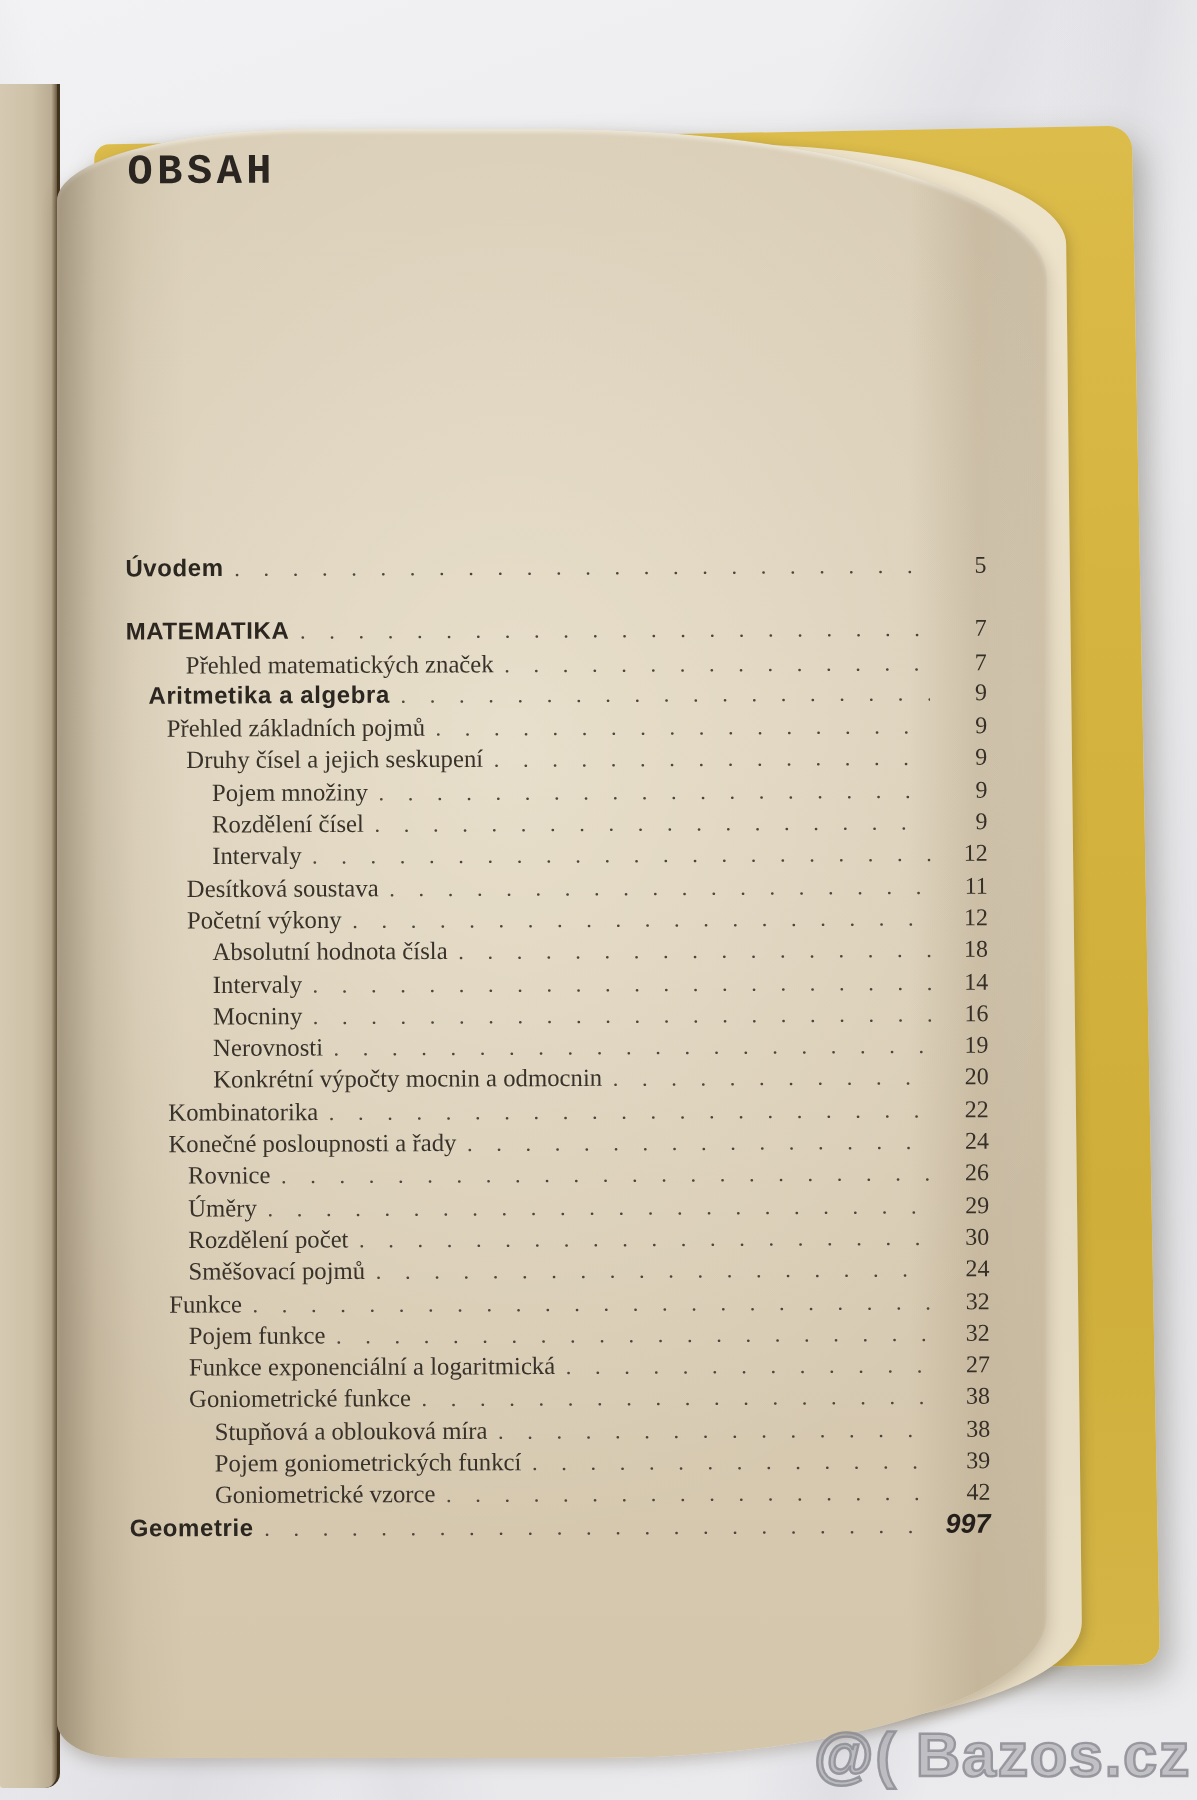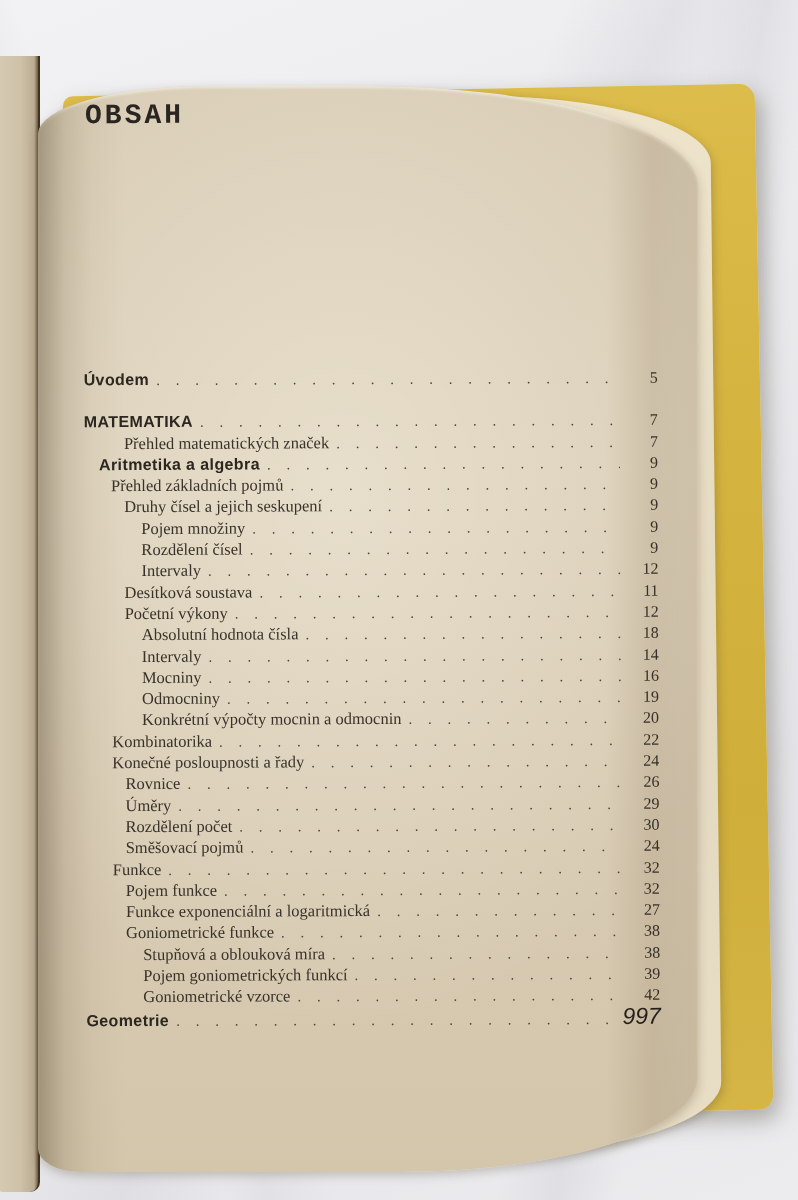--- a/index.html
+++ b/index.html
@@ -92,21 +92,21 @@
   .row .dots{
     flex:1 1 auto;overflow:hidden;white-space:nowrap;
     letter-spacing:6px;color:#4d453a;font-size:15px;
     padding:0 5px 0 7px;
   }
   .row .num{
     flex:0 0 auto;width:38px;text-align:right;font-size:16px;color:#352f27;
   }
   .row .num.numbold{
     font-family:"Liberation Sans","DejaVu Sans",sans-serif;
-    font-weight:normal;font-style:italic;font-size:23px;color:#241f1a;
+    font-weight:bold;font-style:italic;font-size:18px;color:#241f1a;
   }
   .ind-0{padding-left:0;}
   .ind-1{padding-left:15px;}
   .ind-2{padding-left:27px;}
   .ind-3{padding-left:40px;}
   .ind-4{padding-left:57px;}
 
   .watermark{
     position:absolute;right:4px;bottom:6px;
     font-family:"Liberation Sans","DejaVu Sans",sans-serif;
@@ -194,21 +194,21 @@
       <span class="label">Intervaly</span>
       <span class="dots">. . . . . . . . . . . . . . . . . . . . . . . . . . . . . . . . . . . . . . . . . . . . . . . . . . . . . . . . . . . .</span>
       <span class="num">14</span>
     </div>
       <div class="row ind-4">
       <span class="label">Mocniny</span>
       <span class="dots">. . . . . . . . . . . . . . . . . . . . . . . . . . . . . . . . . . . . . . . . . . . . . . . . . . . . . . . . . . . .</span>
       <span class="num">16</span>
     </div>
       <div class="row ind-4">
-      <span class="label">Odmocniny</span>
+      <span class="label">Nerovnosti</span>
       <span class="dots">. . . . . . . . . . . . . . . . . . . . . . . . . . . . . . . . . . . . . . . . . . . . . . . . . . . . . . . . . . . .</span>
       <span class="num">19</span>
     </div>
       <div class="row ind-4">
       <span class="label">Konkrétní výpočty mocnin a odmocnin</span>
       <span class="dots">. . . . . . . . . . . . . . . . . . . . . . . . . . . . . . . . . . . . . . . . . . . . . . . . . . . . . . . . . . . .</span>
       <span class="num">20</span>
     </div>
       <div class="row ind-2">
       <span class="label">Kombinatorika</span>
@@ -275,14 +275,15 @@
       <span class="dots">. . . . . . . . . . . . . . . . . . . . . . . . . . . . . . . . . . . . . . . . . . . . . . . . . . . . . . . . . . . .</span>
       <span class="num">42</span>
     </div>
       <div class="row ind-0 bold">
       <span class="label">Geometrie</span>
       <span class="dots">. . . . . . . . . . . . . . . . . . . . . . . . . . . . . . . . . . . . . . . . . . . . . . . . . . . . . . . . . . . .</span>
       <span class="num numbold">997</span>
     </div>
     </div>
 
+  <div class="watermark">@( Bazos.cz</div>
 
 </div>
 
 </body></html>

